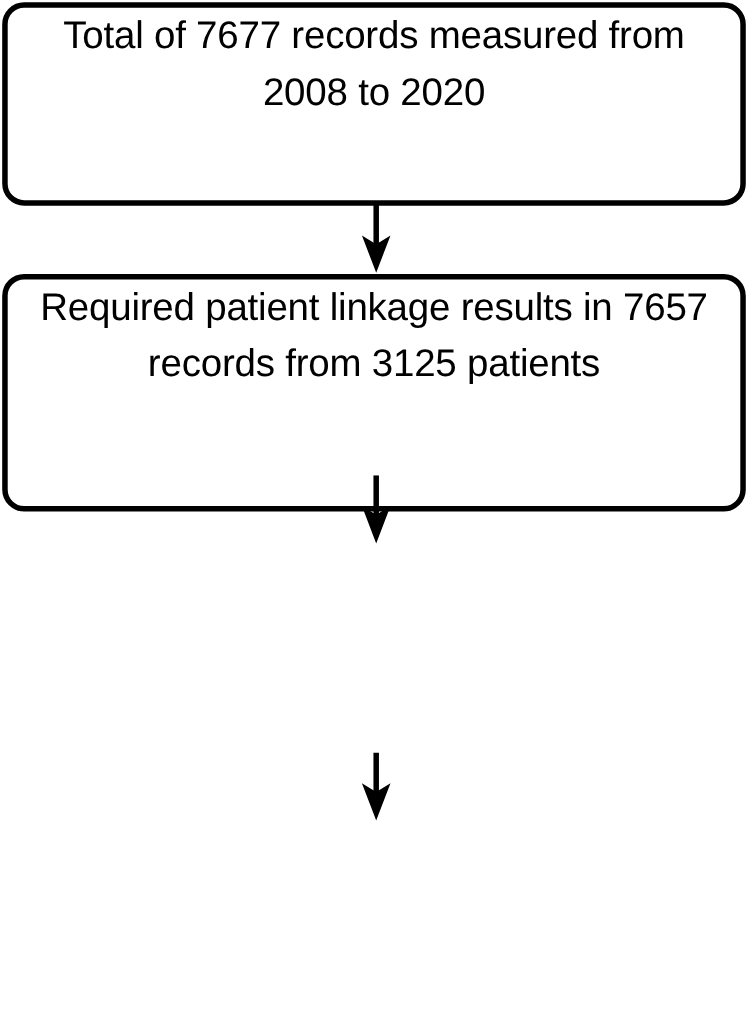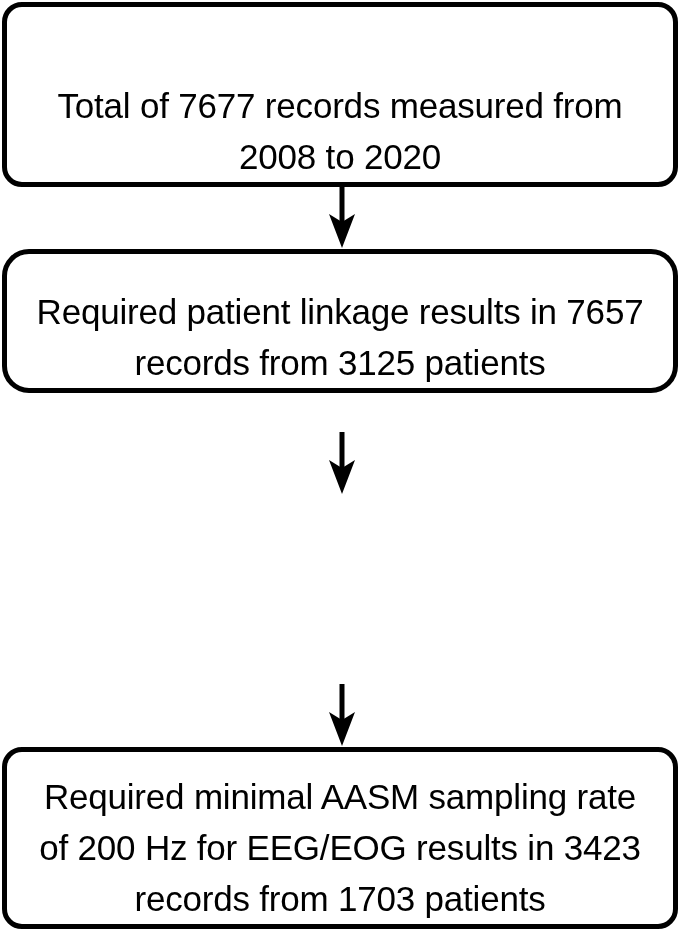--- a/index.html
+++ b/index.html
@@ -20,21 +20,21 @@
   }
   .flow-box {
     position: absolute;
     left: 2px;
     width: 676px;
     box-sizing: border-box;
     border: 5px solid #000000;
     border-radius: 20px;
     background: #ffffff;
     display: flex;
-    align-items: flex-end;
+    align-items: flex-start;
     justify-content: center;
   }
   .flow-box-text {
     width: 100%;
     text-align: center;
     font-family: "Liberation Sans", sans-serif;
     font-size: 35px;
     line-height: 51px;
     color: #000000;
     letter-spacing: -0.2px;
@@ -47,21 +47,21 @@
     left: 0;
     width: 685px;
     height: 0;
     pointer-events: none;
   }
   .flow-arrow svg {
     display: block;
   }
   
   #box-0 { top: 2px;   height: 185px; }
-  #box-1 { top: 249px; height: 144px; border-radius: 27px; }
+  #box-1 { top: 249px; height: 216px; }
   #box-2 { top: 495px; height: 190px; }
   #box-3 { top: 747px; height: 182px; }
   
   #arrow-0 { top: 186px; }
   #arrow-1 { top: 432px; }
   #arrow-2 { top: 684px; }
 </style>
 </head>
 <body>
 
@@ -92,19 +92,14 @@
   </div>
 
 
   <div class="flow-arrow" id="arrow-2">
     <svg width="685" height="63" viewBox="0 0 685 63" aria-hidden="true">
       <line x1="342" y1="0" x2="342" y2="40" stroke="#000000" stroke-width="5"></line>
       <path d="M 342 62 L 329 28 L 342 36 L 355 28 Z" fill="#000000"></path>
     </svg>
   </div>
 
-  <div class="flow-box" id="box-3">
-    <div class="flow-box-text">Required minimal AASM sampling rate
-of 200 Hz for EEG/EOG results in 3423
-records from 1703 patients</div>
-  </div>
 
 </div>
 
 </body></html>

